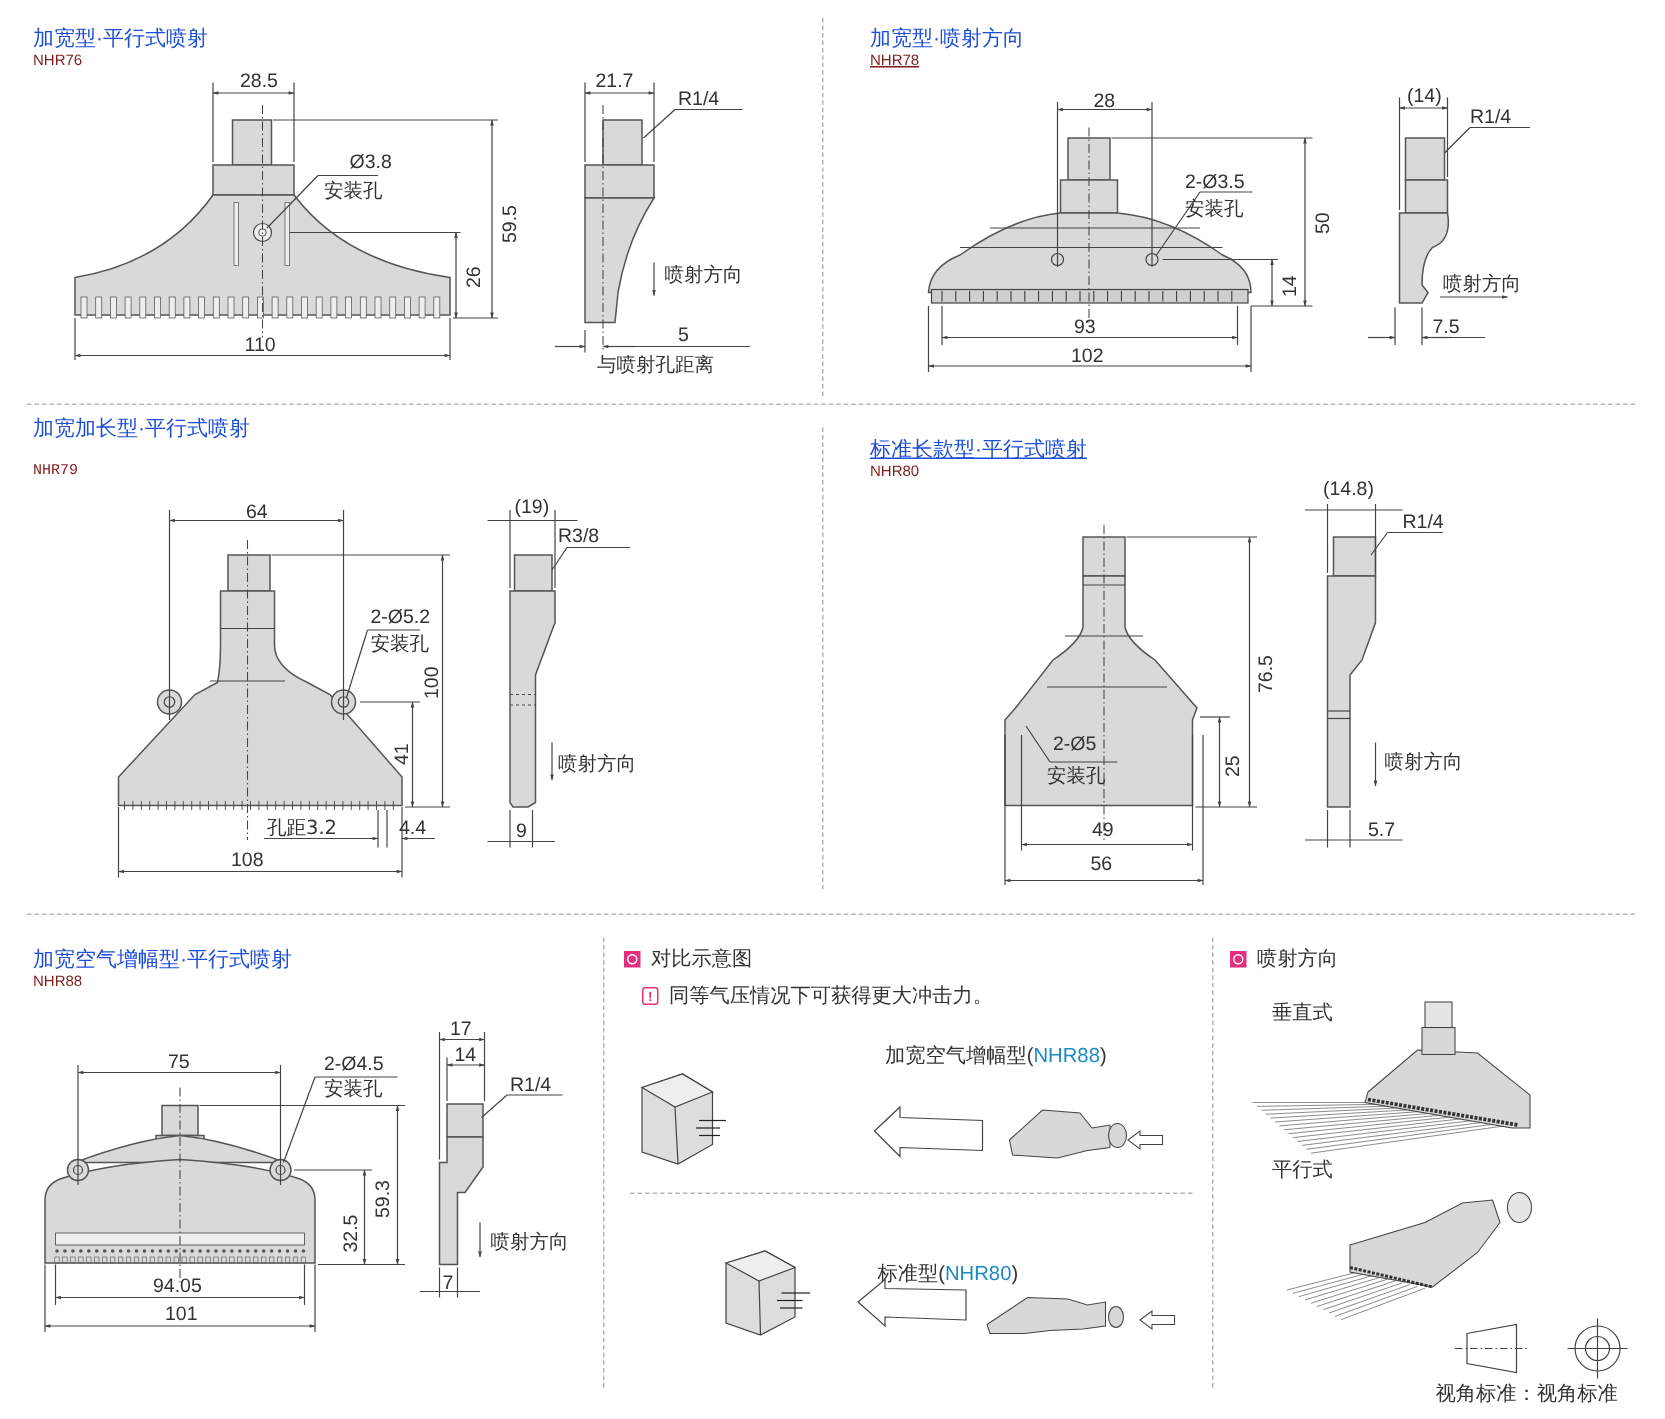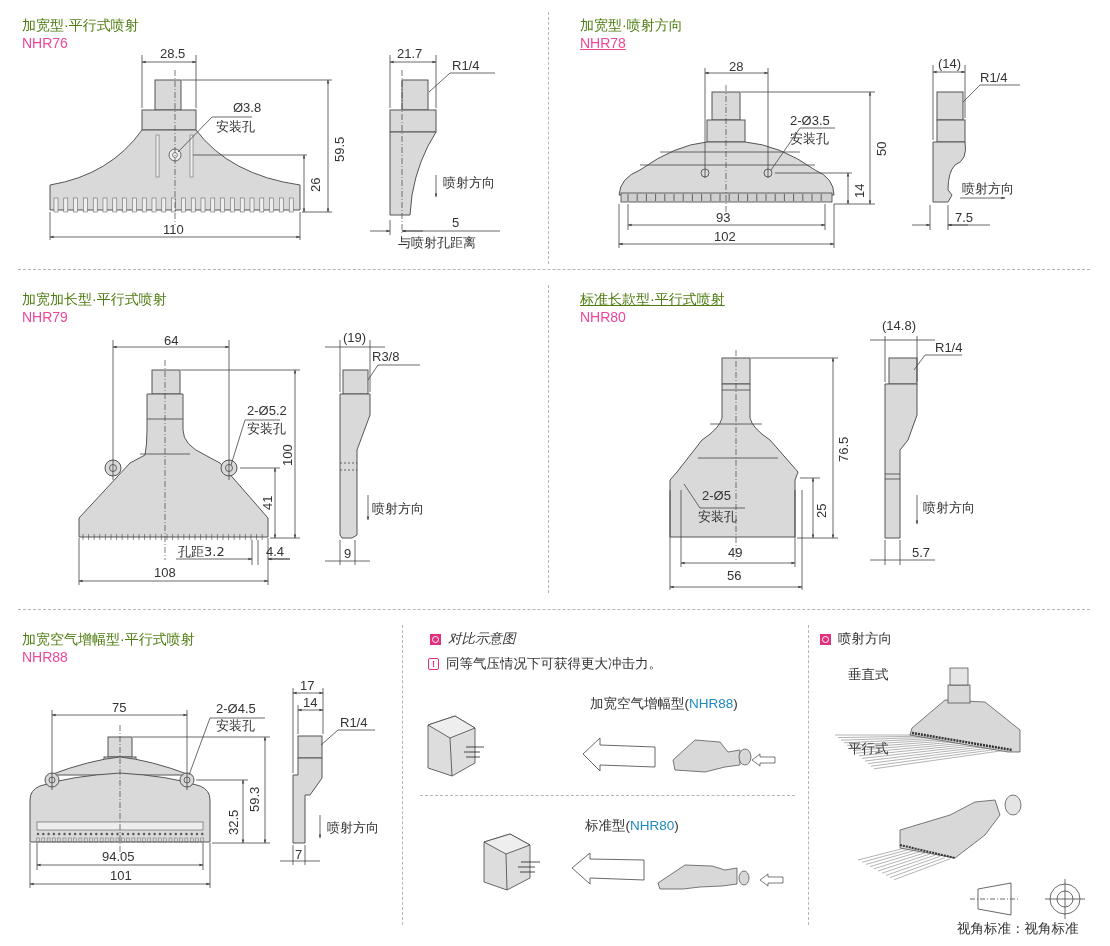--- a/index.html
+++ b/index.html
@@ -1,20 +1,20 @@
 <!DOCTYPE html>
 <html><head>
 <meta charset="utf-8">
 <style>
   html, body { margin:0; padding:0; background:#fff; }
   body { width:1110px; height:946px; position:relative; overflow:hidden;
          font-family:"Liberation Sans", "DejaVu Sans", sans-serif; color:#333; }
   .abs { position:absolute; }
-  .title { font-size:14px; color:#4d7c0f; white-space:nowrap; }
-  .model { font-size:14px; color:#ec4899; white-space:nowrap; }
+  .title { font-size:14px; color:#1d4ed8; white-space:nowrap; }
+  .model { font-size:10px; color:#7f1d1d; white-space:nowrap; }
   svg { position:absolute; left:0; top:0; }
   .dim { font-size:13px; fill:#333; font-family:"Liberation Sans", "DejaVu Sans", sans-serif; }
   .lbl { font-size:13px; fill:#333; font-family:"DejaVu Sans", sans-serif; }
   .part { fill:#d9d9d9; stroke:#555; stroke-width:1; }
   .ln { stroke:#444; stroke-width:0.8; fill:none; }
   .cl { stroke:#444; stroke-width:0.7; stroke-dasharray:6 2 1 2; fill:none; }
   .sep-h { position:absolute; height:0; border-top:1px dashed #b5b5b5; }
   .sep-v { position:absolute; width:0; border-left:1px dashed #b5b5b5; }
   .sec-head { position:absolute; font-size:13.5px; color:#333; white-space:nowrap; display:flex; align-items:center; }
   .mk { display:inline-block; width:11px; height:11px; background:#e0307e; margin-right:7px; position:relative; }
@@ -195,22 +195,22 @@
   <text class="dim" transform="translate(886,156) rotate(-90)">50</text>
   <text class="dim" transform="translate(864,198) rotate(-90)">14</text>
   <text class="dim" x="716" y="222">93</text>
   <text class="dim" x="714" y="241">102</text>
   <text class="dim" x="938" y="68">(14)</text>
   <text class="dim" x="980" y="82">R1/4</text>
   <text class="lbl" x="962" y="193">喷射方向</text>
   <text class="dim" x="955" y="222">7.5</text>
 </svg>
 
-<div class="abs title" style="left:22px; top:291px;text-align:right;">加宽加长型·平行式喷射</div>
-<div class="abs model" style="left:22px; top:309px;">NHR79</div>
+<div class="abs title" style="left:22px; top:277px;text-align:right;">加宽加长型·平行式喷射</div>
+<div class="abs model" style="left:22px; top:309px;font-family:Liberation Mono, monospace;">NHR79</div>
 <svg width="560" height="610">
   <g>
     <rect class="part" x="152" y="370" width="28" height="24"></rect>
     <path class="part" d="M147,394 L183,394 L183,430 Q183,445 205,455 L220,463 L268,518 L268,537 L79,537 L79,518 L130,463 L145,455 Q147,445 147,430 Z"></path>
     <circle cx="113" cy="468" r="8" class="part"></circle>
       <circle cx="113" cy="468" r="3.5" fill="none" stroke="#444" stroke-width="0.8"></circle>
     <circle cx="229" cy="468" r="8" class="part"></circle>
       <circle cx="229" cy="468" r="3.5" fill="none" stroke="#444" stroke-width="0.8"></circle>
     <line class="ln" x1="147" y1="419" x2="183" y2="419"></line>
       <line class="ln" x1="140" y1="454" x2="190" y2="454"></line>
@@ -468,30 +468,30 @@
   <text class="dim" transform="translate(238,835) rotate(-90)">32.5</text>
   <text class="dim" x="102" y="861">94.05</text>
   <text class="dim" x="110" y="880">101</text>
   <text class="dim" x="300" y="690">17</text>
   <text class="dim" x="303" y="707">14</text>
   <text class="dim" x="340" y="727">R1/4</text>
   <text class="lbl" x="327" y="832">喷射方向</text>
   <text class="dim" x="295" y="859">7</text>
 </svg>
 
-<div class="sec-head" style="left:430px; top:630px;font-style:italic;">
+<div class="sec-head" style="left:416px; top:630px;">
   <span class="mk circle"></span>
   <span>对比示意图</span>
 </div>
 <div class="sec-head" style="left:428px; top:655px;">
   <span class="mk warn">!</span>
   <span>同等气压情况下可获得更大冲击力。</span>
 </div>
 <div class="txt" style="left:590px; top:695px;text-align:center;"><span>加宽空气增幅型(</span><span class="blue">NHR88</span><span>)</span></div>
-<div class="txt" style="left:585px; top:817px;"><span>标准型(</span><span class="blue">NHR80</span><span>)</span></div>
+<div class="txt" style="left:585px; top:840px;"><span>标准型(</span><span class="blue">NHR80</span><span>)</span></div>
 <svg width="1110" height="946">
   <g fill="#ddd" stroke="#444" stroke-width="0.8">
     <path d="M428,725 L455,716 L475,728 L475,763 L452,776 L428,768 Z"></path>
     <path d="M428,725 L455,716 L475,728 L450,738 Z" fill="#eee"></path>
     <line x1="450" y1="738" x2="452" y2="776"></line>
   </g>
   <g stroke="#222" stroke-width="0.8">
     <line x1="466" y1="747" x2="484" y2="747"></line>
       <line x1="464" y1="752" x2="480" y2="752"></line>
       <line x1="466" y1="757" x2="480" y2="757"></line>
@@ -519,21 +519,21 @@
     <ellipse cx="744" cy="878" rx="5" ry="7"></ellipse>
   </g>
   <path d="M760,880 L768,874 L768,877 L783,877 L783,883 L768,883 L768,886 Z" fill="#fff" stroke="#444" stroke-width="0.7"></path>
 </svg>
 
 <div class="sec-head" style="left:820px; top:630px;">
   <span class="mk circle"></span>
   <span>喷射方向</span>
 </div>
 <div class="txt" style="left:848px; top:666px;text-align:right;">垂直式</div>
-<div class="txt" style="left:848px; top:740px;">平行式</div>
+<div class="txt" style="left:848px; top:771px;">平行式</div>
 <div class="txt" style="left:957px; top:920px;">视角标准：视角标准</div>
 <svg width="1110" height="946">
   <g>
     <g id="vert-spray" stroke="#666" stroke-width="0.5">
         <line x1="912" y1="735" x2="835" y2="735"></line>
         <line x1="919" y1="736.2" x2="838" y2="737.6"></line>
         <line x1="926" y1="737.4" x2="841" y2="740.2"></line>
         <line x1="933" y1="738.6" x2="844" y2="742.8"></line>
         <line x1="940" y1="739.8" x2="847" y2="745.4"></line>
         <line x1="947" y1="741" x2="850" y2="748"></line>

